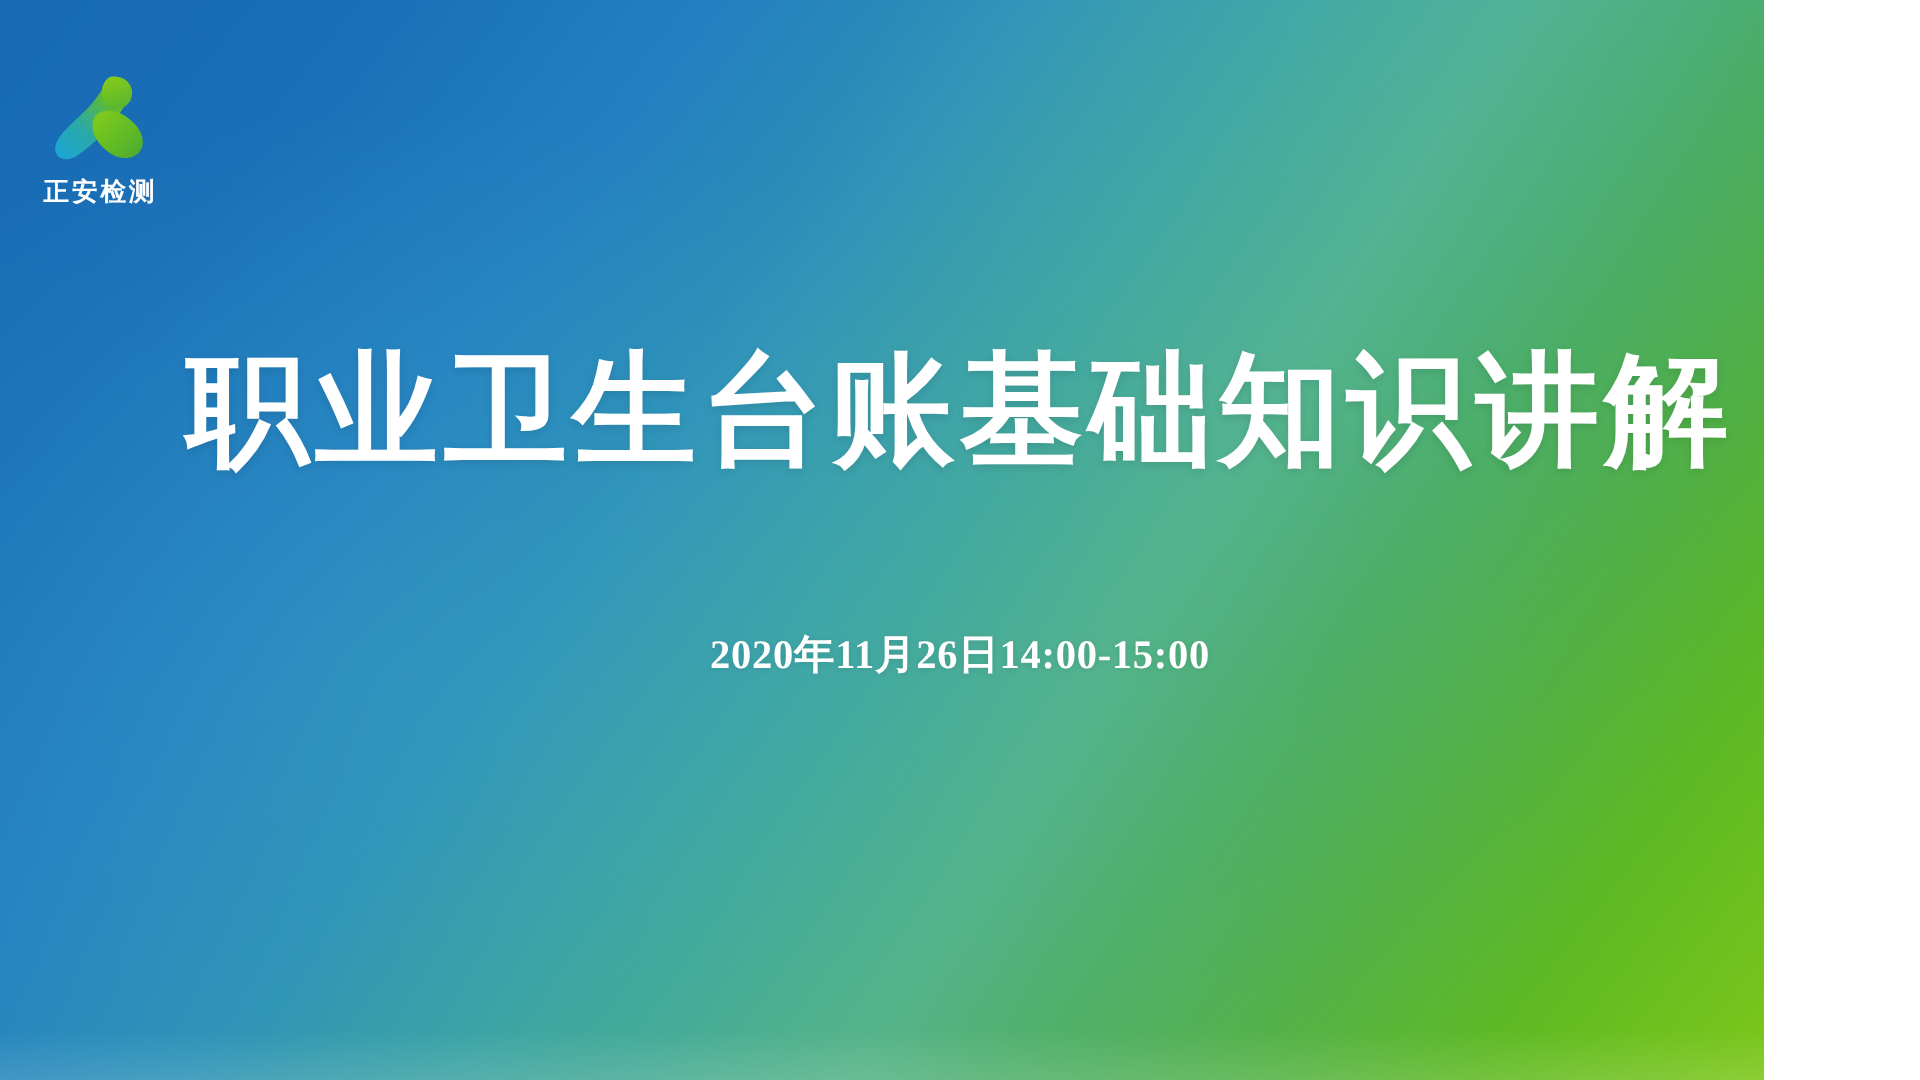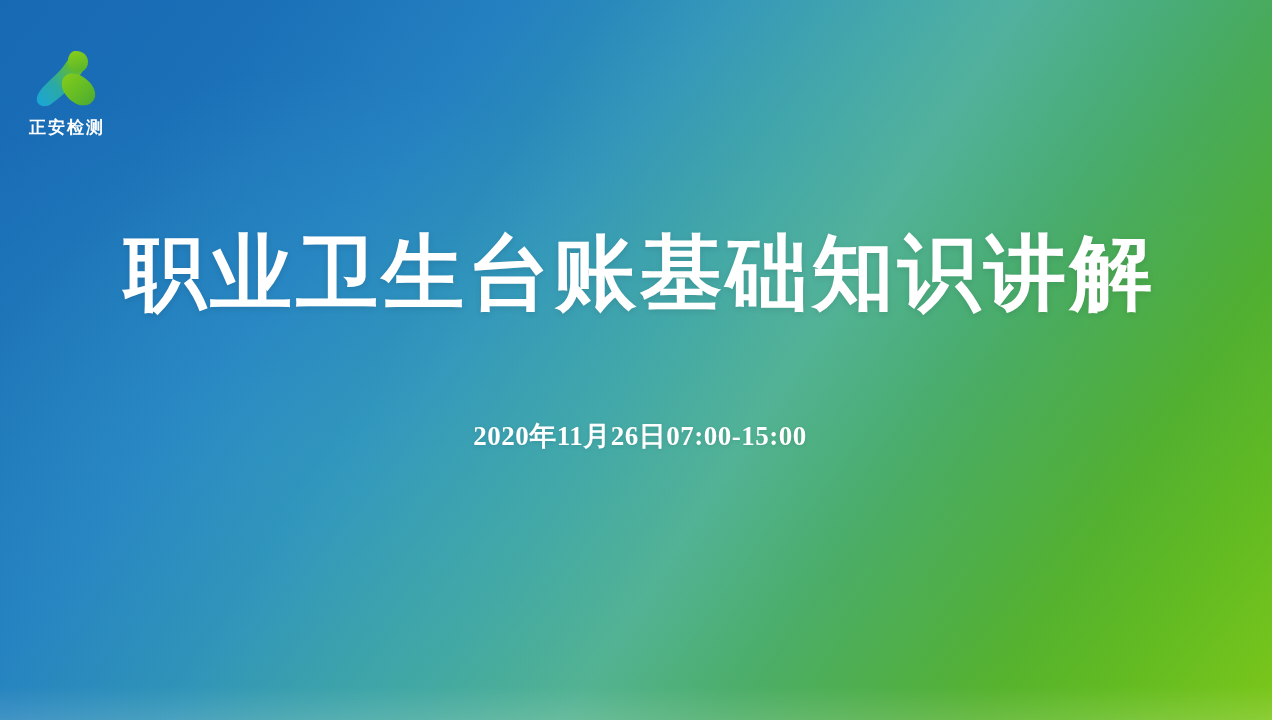--- a/index.html
+++ b/index.html
@@ -3,21 +3,21 @@
 <meta charset="utf-8">
 <style>
   html, body {
     margin: 0;
     padding: 0;
     background: #ffffff;
   }
 
   .slide {
     position: relative;
-    width: 1272px;
+    width: 1176px;
     height: 720px;
     overflow: hidden;
     font-family: "Liberation Serif", "DejaVu Serif", serif;
     
     background:
       linear-gradient(128deg,
         #1769b4 0%,
         #1a6fb6 14%,
         #2480c0 28%,
         #2e92b4 40%,
@@ -184,15 +184,15 @@
                C69,86 56,79 48,68
                C42,60 41,47 49,43 Z" fill="url(#gradRight)"></path>
     </svg>
     <span class="logo-text">正安检测</span>
   </div>
 
   <div class="title-block">
     <h1 class="slide-title">职业卫生台账基础知识讲解</h1>
   </div>
 
-  <p class="slide-subtitle">2020年11月26日07:00-15:00</p>
+  <p class="slide-subtitle">2020年11月26日14:00-15:00</p>
 
 </div>
 
 </body></html>

